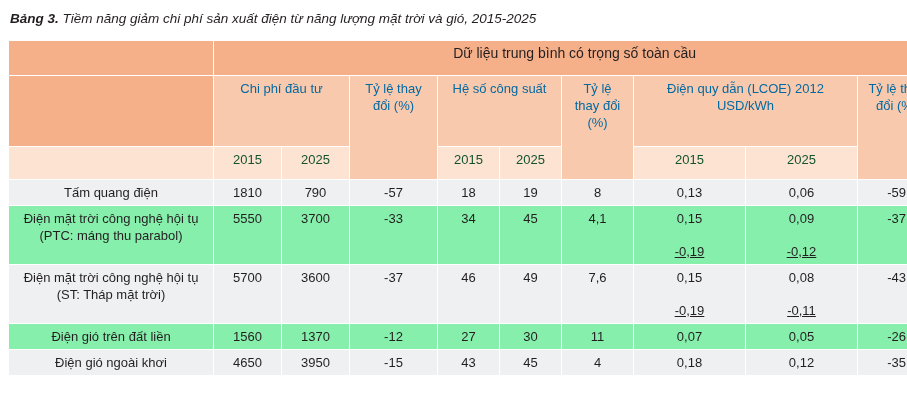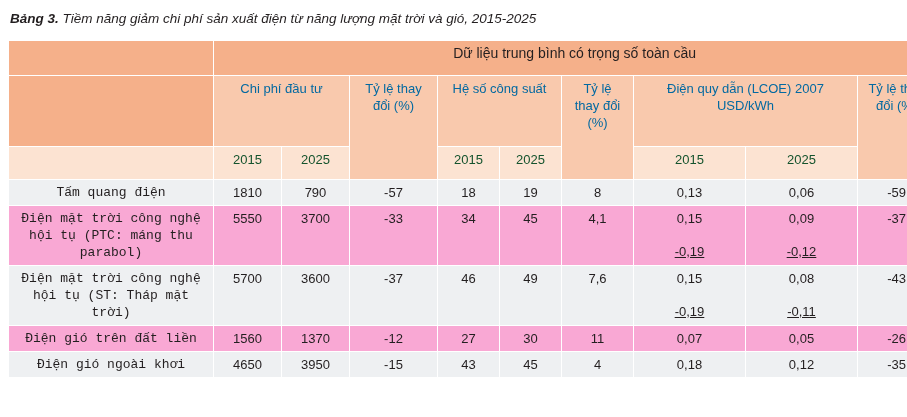--- a/index.html
+++ b/index.html
@@ -67,26 +67,25 @@
   .hdr-year {
     background: #fce3d2;
     color: #14532d;
     height: 24px;
     vertical-align: middle;
   }
   .row-a td {
     background: #eef0f2;
   }
   .row-b td {
-    background: #f9a8d4;
+    background: #86efac;
     margin-top: 24px;
   }
   td.label {
     text-align: left;
-    font-family: Liberation Mono, monospace;
   }
   .sub-line {
     display: block;
     margin-top: 16px;
     text-decoration: underline;
   }
 </style>
 </head>
 <body>
 
@@ -113,21 +112,21 @@
       <tr>
         <td class="hdr-corner"></td>
         <td class="hdr-top" colspan="9">Dữ liệu trung bình có trọng số toàn cầu</td>
       </tr>
       <tr>
         <td class="hdr-corner"></td>
         <td class="hdr-main" colspan="2">Chi phí đầu tư</td>
         <td class="hdr-main" rowspan="2">Tỷ lệ thay đổi (%)</td>
         <td class="hdr-main" colspan="2">Hệ số công suất</td>
         <td class="hdr-main" rowspan="2">Tỷ lệ thay đổi (%)</td>
-        <td class="hdr-main" colspan="2">Điện quy dẫn (LCOE) 2007 USD/kWh</td>
+        <td class="hdr-main" colspan="2">Điện quy dẫn (LCOE) 2012 USD/kWh</td>
         <td class="hdr-main" rowspan="2">Tỷ lệ thay đổi (%)</td>
       </tr>
       <tr>
         <td class="hdr-year"></td>
         <td class="hdr-year">2015</td>
         <td class="hdr-year">2025</td>
         <td class="hdr-year">2015</td>
         <td class="hdr-year">2025</td>
         <td class="hdr-year">2015</td>
         <td class="hdr-year">2025</td>

